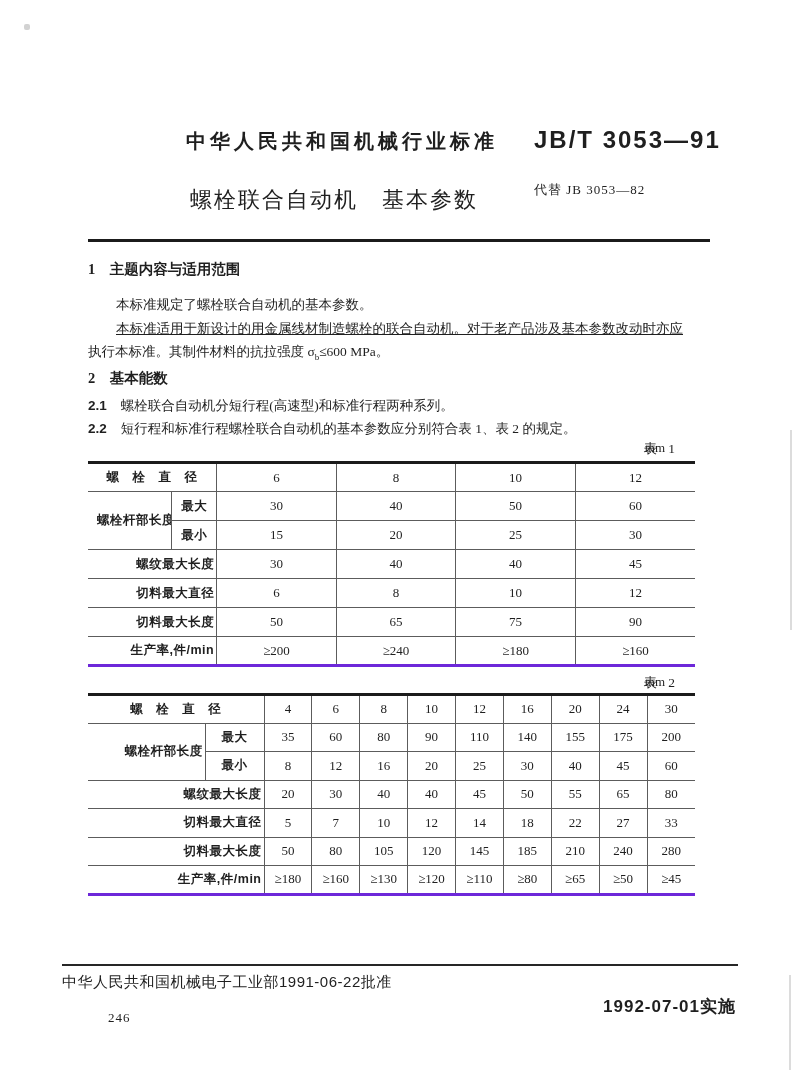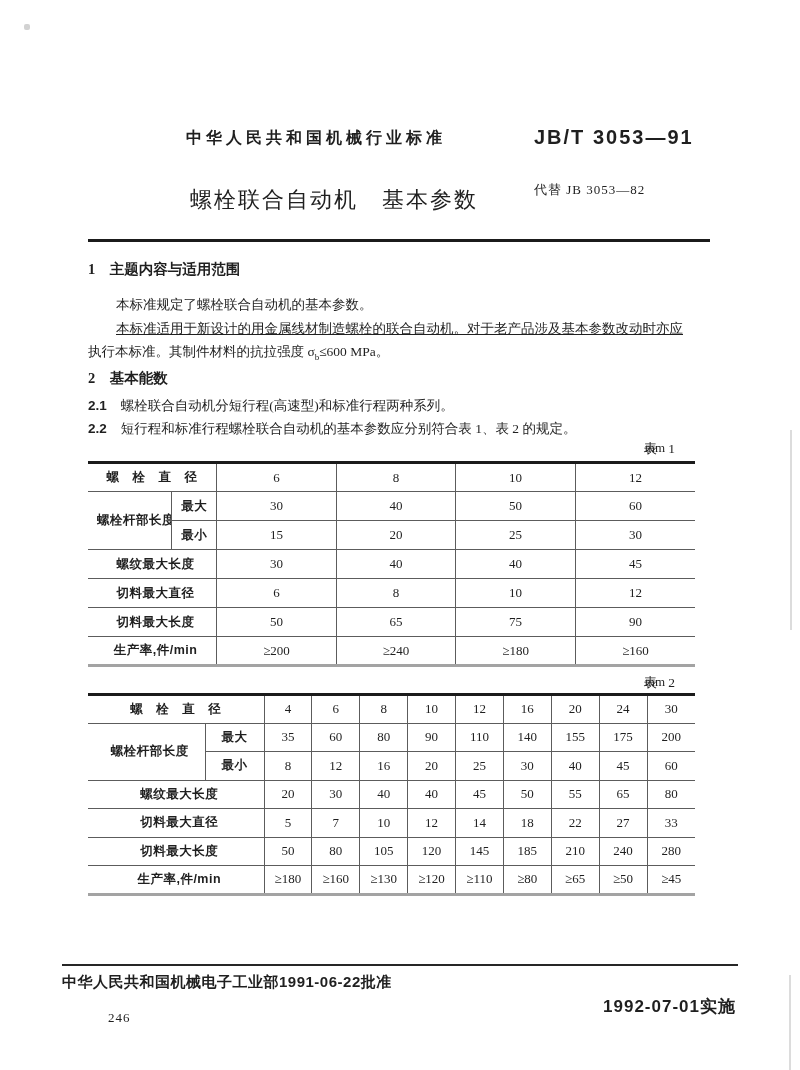--- a/index.html
+++ b/index.html
@@ -20,26 +20,26 @@
     font-family:"DejaVu Sans","Liberation Sans",sans-serif;
     font-weight:bold; font-size:80px; line-height:1.2;
     color:#d9d9d9; letter-spacing:1px; z-index:0; user-select:none;
   }
 
   .layer { position:relative; z-index:1; }
 
   
   .hdr-org {
     position:absolute; left:186px; top:128px;
-    font-size:16px; font-weight:bold; letter-spacing:4px;
+    font-size:20px; font-weight:bold; letter-spacing:4px;
   }
   .hdr-no {
     position:absolute; left:534px; top:126px;
     font-family:"Liberation Sans","DejaVu Sans",sans-serif;
-    font-size:20px; font-weight:bold; letter-spacing:2px;
+    font-size:24px; font-weight:bold; letter-spacing:2px;
   }
   .hdr-title {
     position:absolute; left:190px; top:185px;
     font-size:22px; font-weight:normal; letter-spacing:2px;
   }
   .hdr-replaces {
     position:absolute; left:534px; top:181px;
     font-size:13px; letter-spacing:1px;
   }
   .head-rule {
@@ -56,44 +56,44 @@
 
   
   .tcap { position:absolute; left:72px; width:607px; text-align:right; font-size:13.5px; }
   .tcap .tname { letter-spacing:4px; }
   .tcap .tunit { position:absolute; right:14px; top:0; letter-spacing:0; font-size:13px; }
 
   
   table.t {
     position:absolute; left:88px; width:607px;
     border-collapse:collapse; table-layout:fixed;
-    border-top:3px solid #1b1b1b; border-bottom:3px solid #a3a3a3;
+    border-top:3px solid #1b1b1b; border-bottom:3px solid #6d28d9;
     font-size:13px;
   }
   table.t td {
     border:1px solid #5c5c5c; text-align:center; vertical-align:middle;
     padding:0 2px; overflow:hidden;
   }
   table.t td:first-child { border-left:none; }
   table.t td:last-child { border-right:none; }
   table.t .lbl {
     font-family:"Liberation Sans","DejaVu Sans",sans-serif;
-    font-weight:bold; font-size:12.5px; text-align:center; padding-left:9px;
+    font-weight:bold; font-size:12.5px; text-align:right; padding-left:9px;
     letter-spacing:0.5px; white-space:nowrap;
   }
   table.t .lbl.ctr { text-align:center; padding-left:2px; }
   table.t1 tr { height:29px; }
   table.t2 tr { height:28.5px; }
 
   
   .foot-rule { position:absolute; left:62px; top:964px; width:676px; height:2px; background:#262626; }
   .foot-left {
     position:absolute; left:62px; top:973px;
     font-family:"Liberation Sans","DejaVu Sans",sans-serif;
-    font-size:15px; font-weight:bold; letter-spacing:0.5px; white-space:nowrap;
+    font-size:15px; font-weight:normal; letter-spacing:0.5px; white-space:nowrap;
   }
   .foot-right {
     position:absolute; right:64px; top:971px;
     font-family:"Liberation Sans","DejaVu Sans",sans-serif;
     font-size:17px; font-weight:bold; letter-spacing:1px; white-space:nowrap;margin-top:24px;
   }
   .page-num { position:absolute; left:108px; top:1010px; font-size:13px; letter-spacing:1px; }
 </style>
 </head>
 <body>

